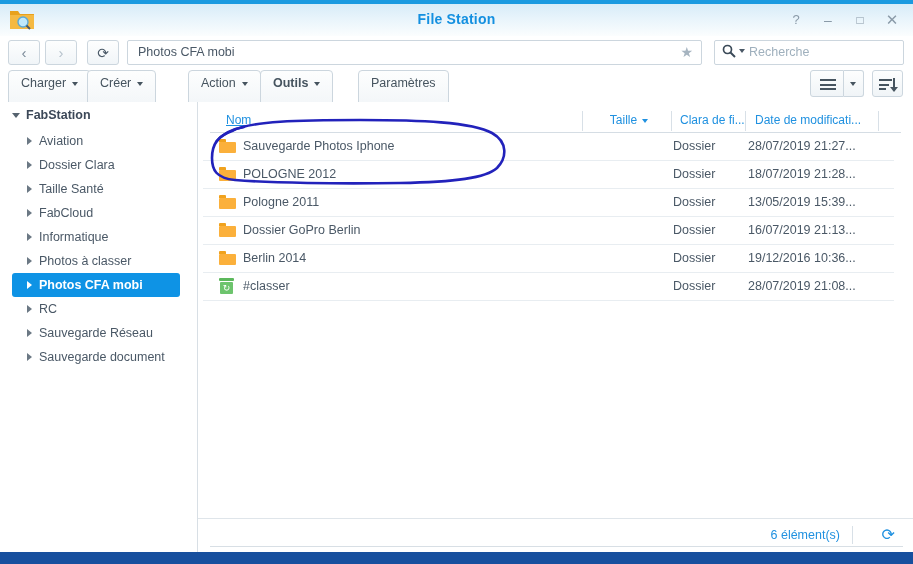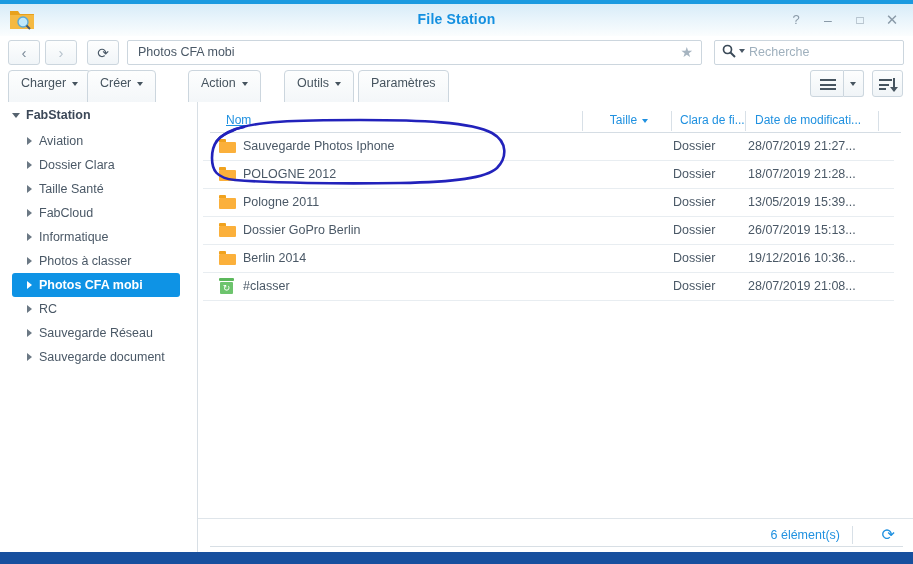--- a/index.html
+++ b/index.html
@@ -167,21 +167,21 @@
     margin-left: 6px;
     width: 0; height: 0;
     vertical-align: middle;
     border-left: 3.5px solid transparent;
     border-right: 3.5px solid transparent;
     border-top: 4px solid #46545f;
   }
   #tb-charger { left: 8px; }
   #tb-creer   { left: 87px; }
   #tb-action  { left: 188px; }
-  #tb-outils  { left: 284px; }
+  #tb-outils  { left: 260px; font-weight: bold; }
   #tb-param   { left: 358px; }
 
   #viewbtn {
     position: absolute;
     left: 810px; top: 3px;
     width: 34px; height: 27px;
     border: 1px solid #ccd6de;
     border-radius: 3px 0 0 3px;
     background: linear-gradient(to bottom,#fdfefe,#f0f4f7);
     box-sizing: border-box;
@@ -606,21 +606,21 @@
             <div class="ftype">Dossier</div>
             <div class="fdate">13/05/2019 15:39...</div>
           </div>
           <div class="row">
             <div class="folder-icon">
               <span class="tab"></span>
               <span class="body"></span>
             </div>
             <div class="fname">Dossier GoPro Berlin</div>
             <div class="ftype">Dossier</div>
-            <div class="fdate">26/07/2019 15:13...</div>
+            <div class="fdate">16/07/2019 21:13...</div>
           </div>
           <div class="row">
             <div class="folder-icon">
               <span class="tab"></span>
               <span class="body"></span>
             </div>
             <div class="fname">Berlin 2014</div>
             <div class="ftype">Dossier</div>
             <div class="fdate">19/12/2016 10:36...</div>
           </div>

